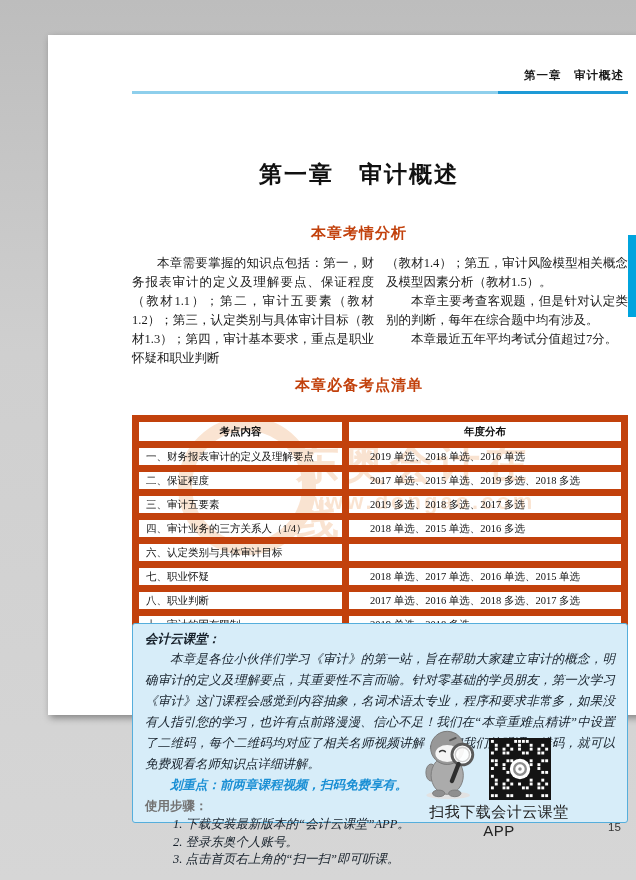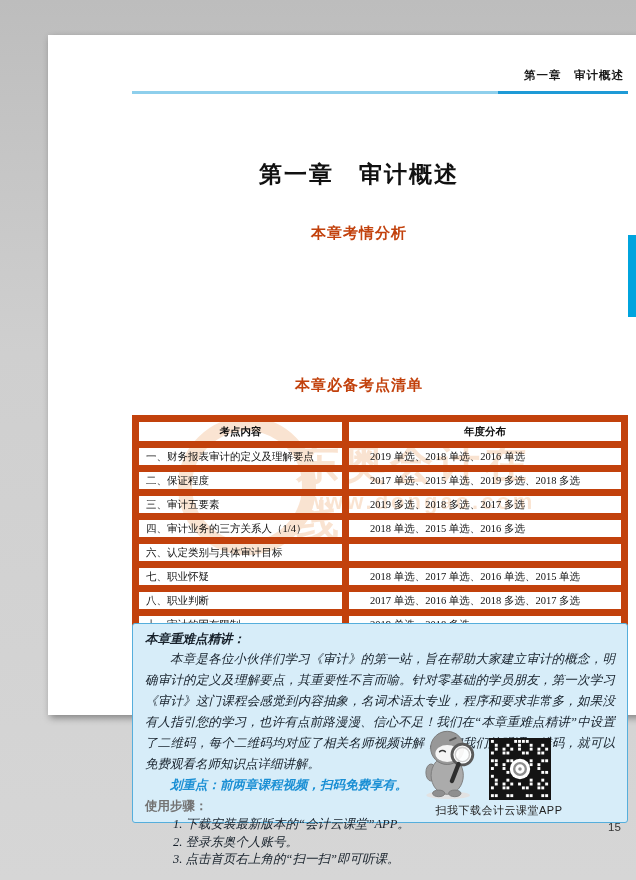--- a/index.html
+++ b/index.html
@@ -103,21 +103,21 @@
   }
   .notice-box ol.steps li{font-size:12.5px;line-height:17.5px;}
   
   .qr-area{position:absolute;left:286px;top:104px;width:200px;font-style:normal;}
   .qr-row{display:flex;align-items:flex-end;}
   .mascot{width:64px;height:72px;}
   .qr{width:62px;height:62px;margin-left:6px;}
   .qr-caption{
     margin-top:3px;width:160px;text-align:center;
     font-family:"Liberation Sans","DejaVu Sans",sans-serif;
-    font-size:11px;color:#222;letter-spacing:.5px;
+    font-size:15px;color:#222;letter-spacing:.5px;
   }
   
   .page-number{
     position:absolute;top:786px;left:560px;font-size:11.5px;color:#333;
     font-family:"Liberation Sans","DejaVu Sans",sans-serif;
   }
 </style>
 </head>
 <body>
 
@@ -128,20 +128,30 @@
     <div class="light"></div>
     <div class="dark"></div>
   </div>
 
   <div class="side-tab">第一章</div>
 
   <div class="chapter-title">第一章　审计概述</div>
 
   <div class="sec-heading sec-exam">本章考情分析</div>
 
+  <div class="columns">
+    <div class="col">
+      <p class="indent">本章需要掌握的知识点包括：第一，财务报表审计的定义及理解要点、保证程度（教材1.1）；第二，审计五要素（教材1.2）；第三，认定类别与具体审计目标（教材1.3）；第四，审计基本要求，重点是职业怀疑和职业判断</p>
+    </div>
+    <div class="col">
+      <p>（教材1.4）；第五，审计风险模型相关概念及模型因素分析（教材1.5）。</p>
+      <p class="indent">本章主要考查客观题，但是针对认定类别的判断，每年在综合题中均有涉及。</p>
+      <p class="indent">本章最近五年平均考试分值超过7分。</p>
+    </div>
+  </div>
 
   <div class="sec-heading sec-list">本章必备考点清单</div>
 
   <div class="watermark">
     <div class="wm-circle"></div>
     <div class="wm-text">东奥会计在线</div>
     <div class="wm-url">www.dongao.com</div>
   </div>
 
   <table class="checklist">
@@ -183,21 +193,21 @@
           <td class="years">2017 单选、2016 单选、2018 多选、2017 多选</td>
         </tr>
     <tr>
           <td>十、审计的固有限制</td>
           <td class="years">2019 单选、2018 多选</td>
         </tr>
   </tbody>
     </table>
 
   <div class="notice-box">
-    <p class="salutation">本章重难点精讲：</p>
+    <p class="salutation">会计云课堂：</p>
     <p class="nbody">本章是各位小伙伴们学习《审计》的第一站，旨在帮助大家建立审计的概念，明确审计的定义及理解要点，其重要性不言而喻。针对零基础的学员朋友，第一次学习《审计》这门课程会感觉到内容抽象，名词术语太专业，程序和要求非常多，如果没有人指引您的学习，也许有点前路漫漫、信心不足！我们在“本章重难点精讲”中设置了二维码，每个二维码均对应了相关名师视频讲解，快扫我们的听课二维码，就可以免费观看名师知识点详细讲解。</p>
     <p class="highlight">划重点：前两章课程视频，扫码免费享有。</p>
     <p class="steps-heading">使用步骤：</p>
     <ol class="steps">
       <li>1. 下载安装最新版本的“会计云课堂”APP。</li>
       <li>2. 登录东奥个人账号。</li>
       <li>3. 点击首页右上角的“扫一扫”即可听课。</li>
     </ol>
 
     <div class="qr-area">

